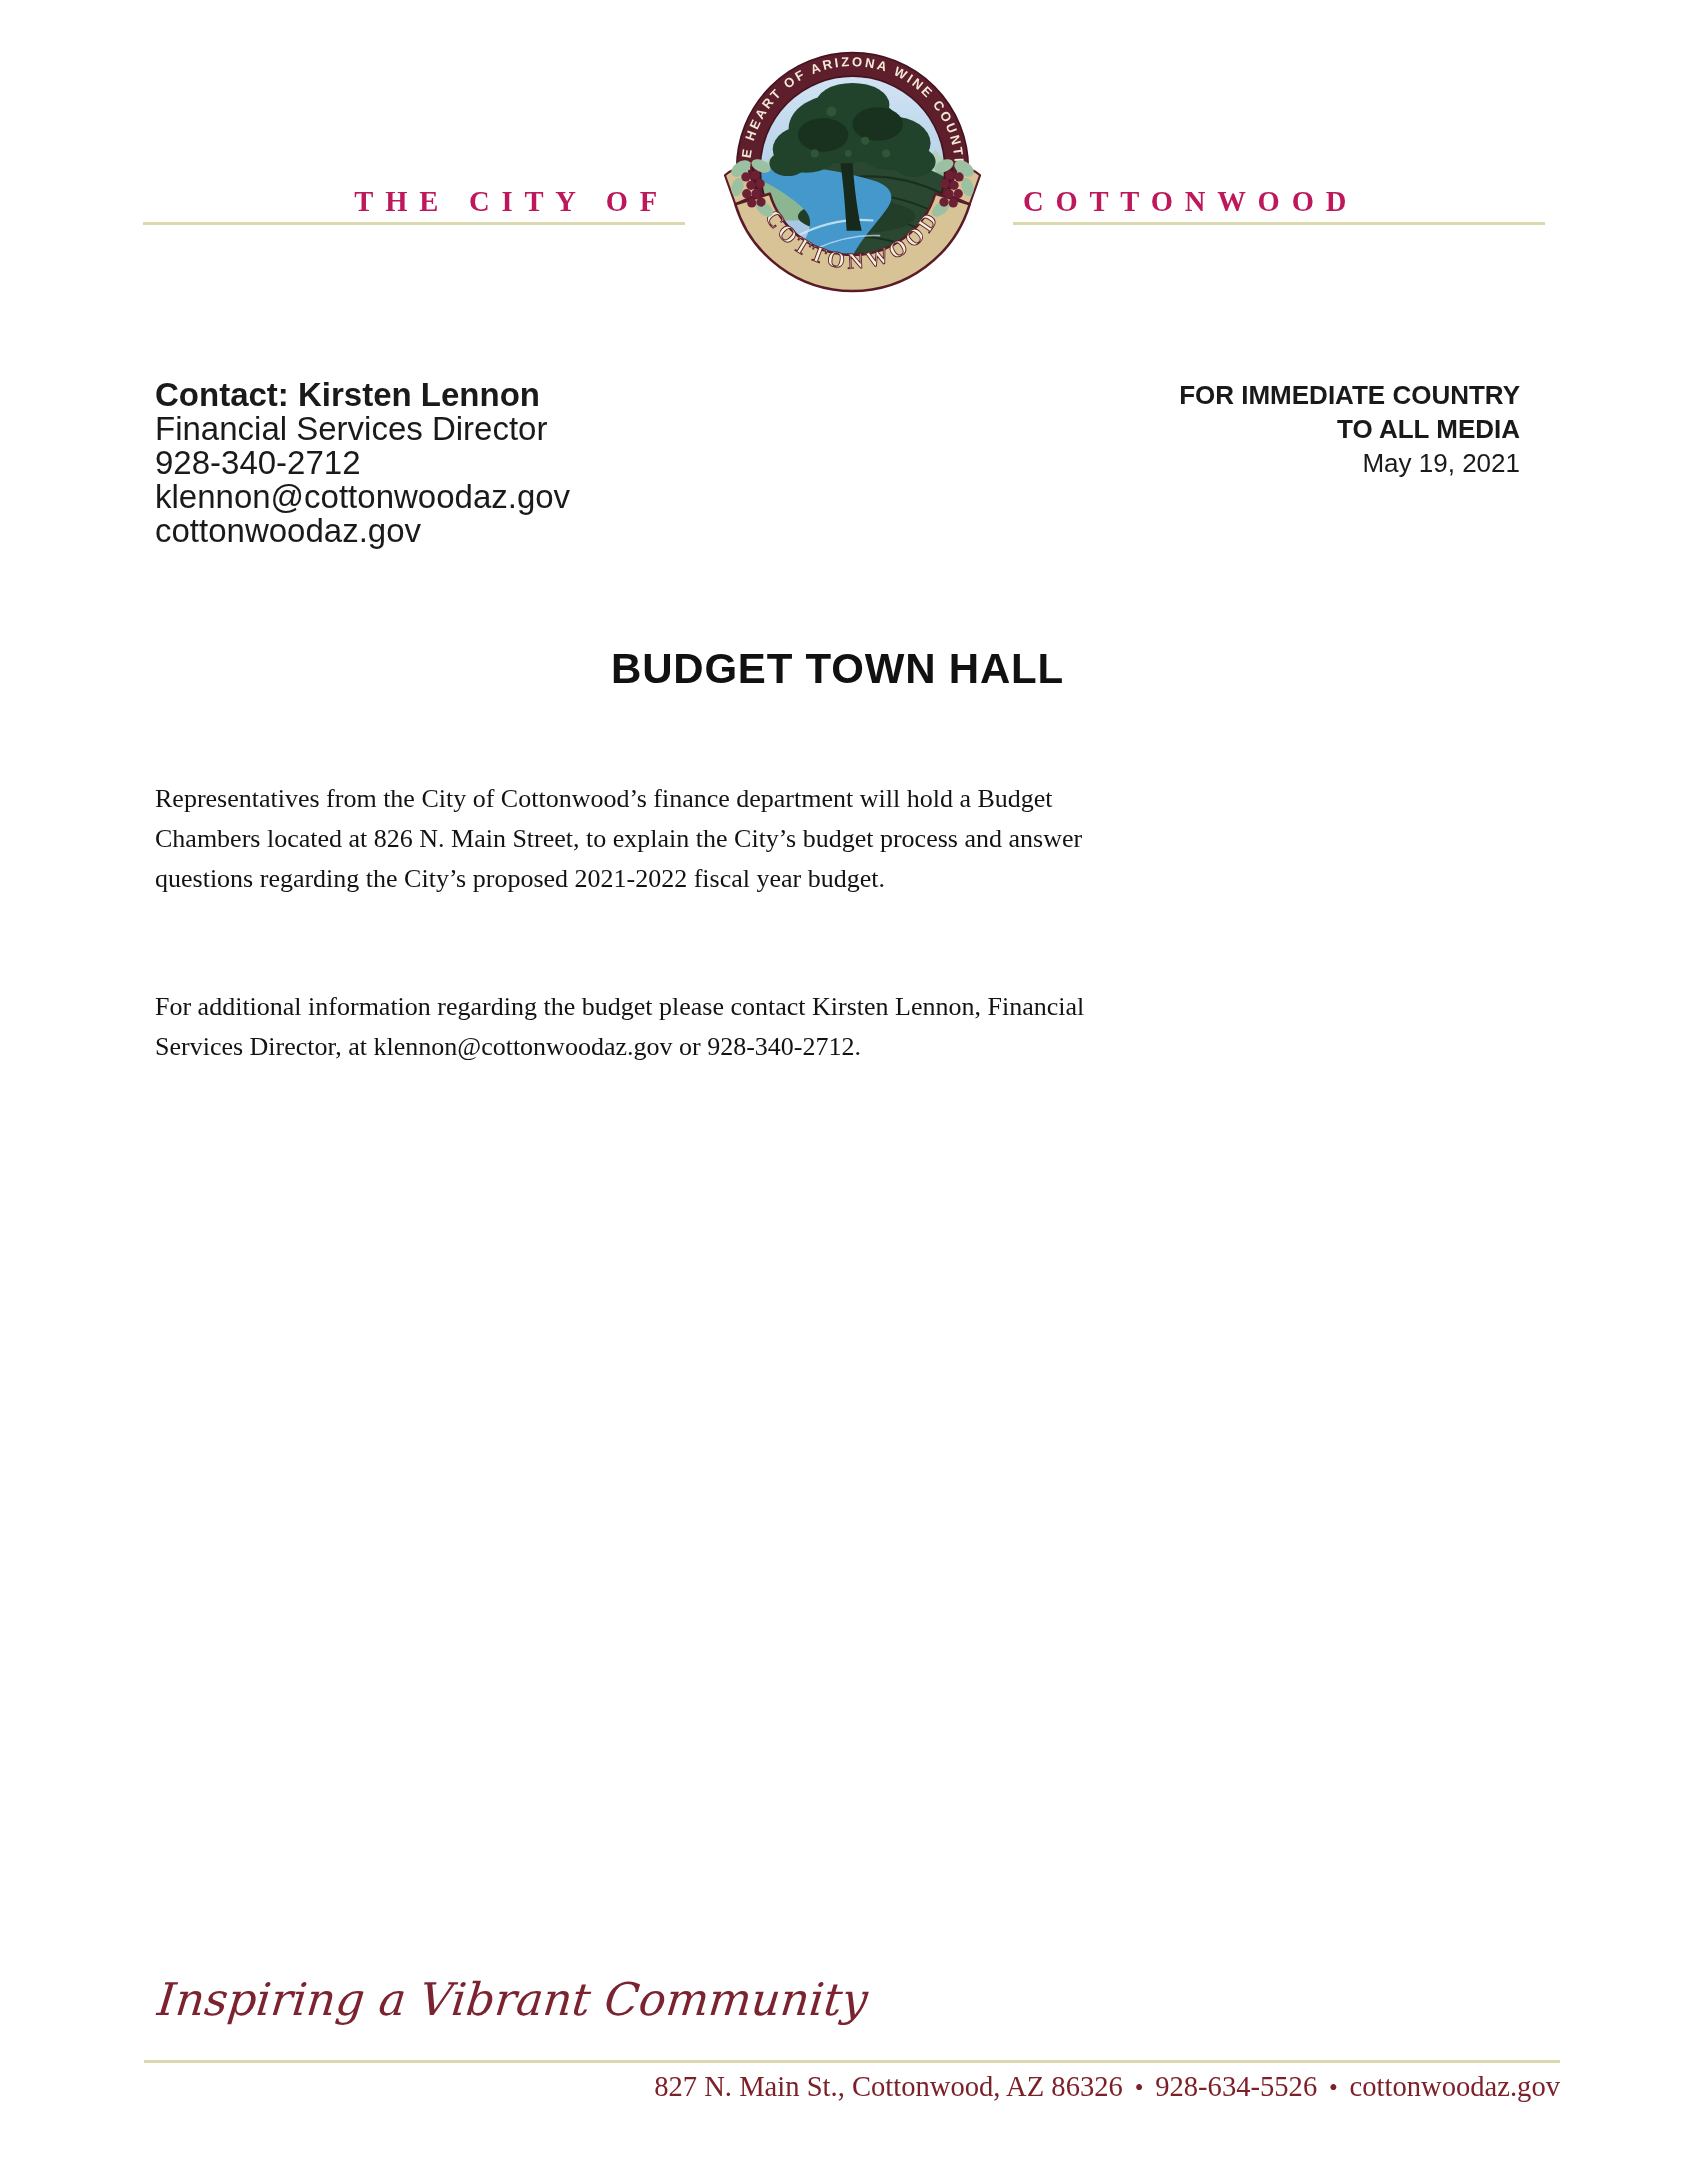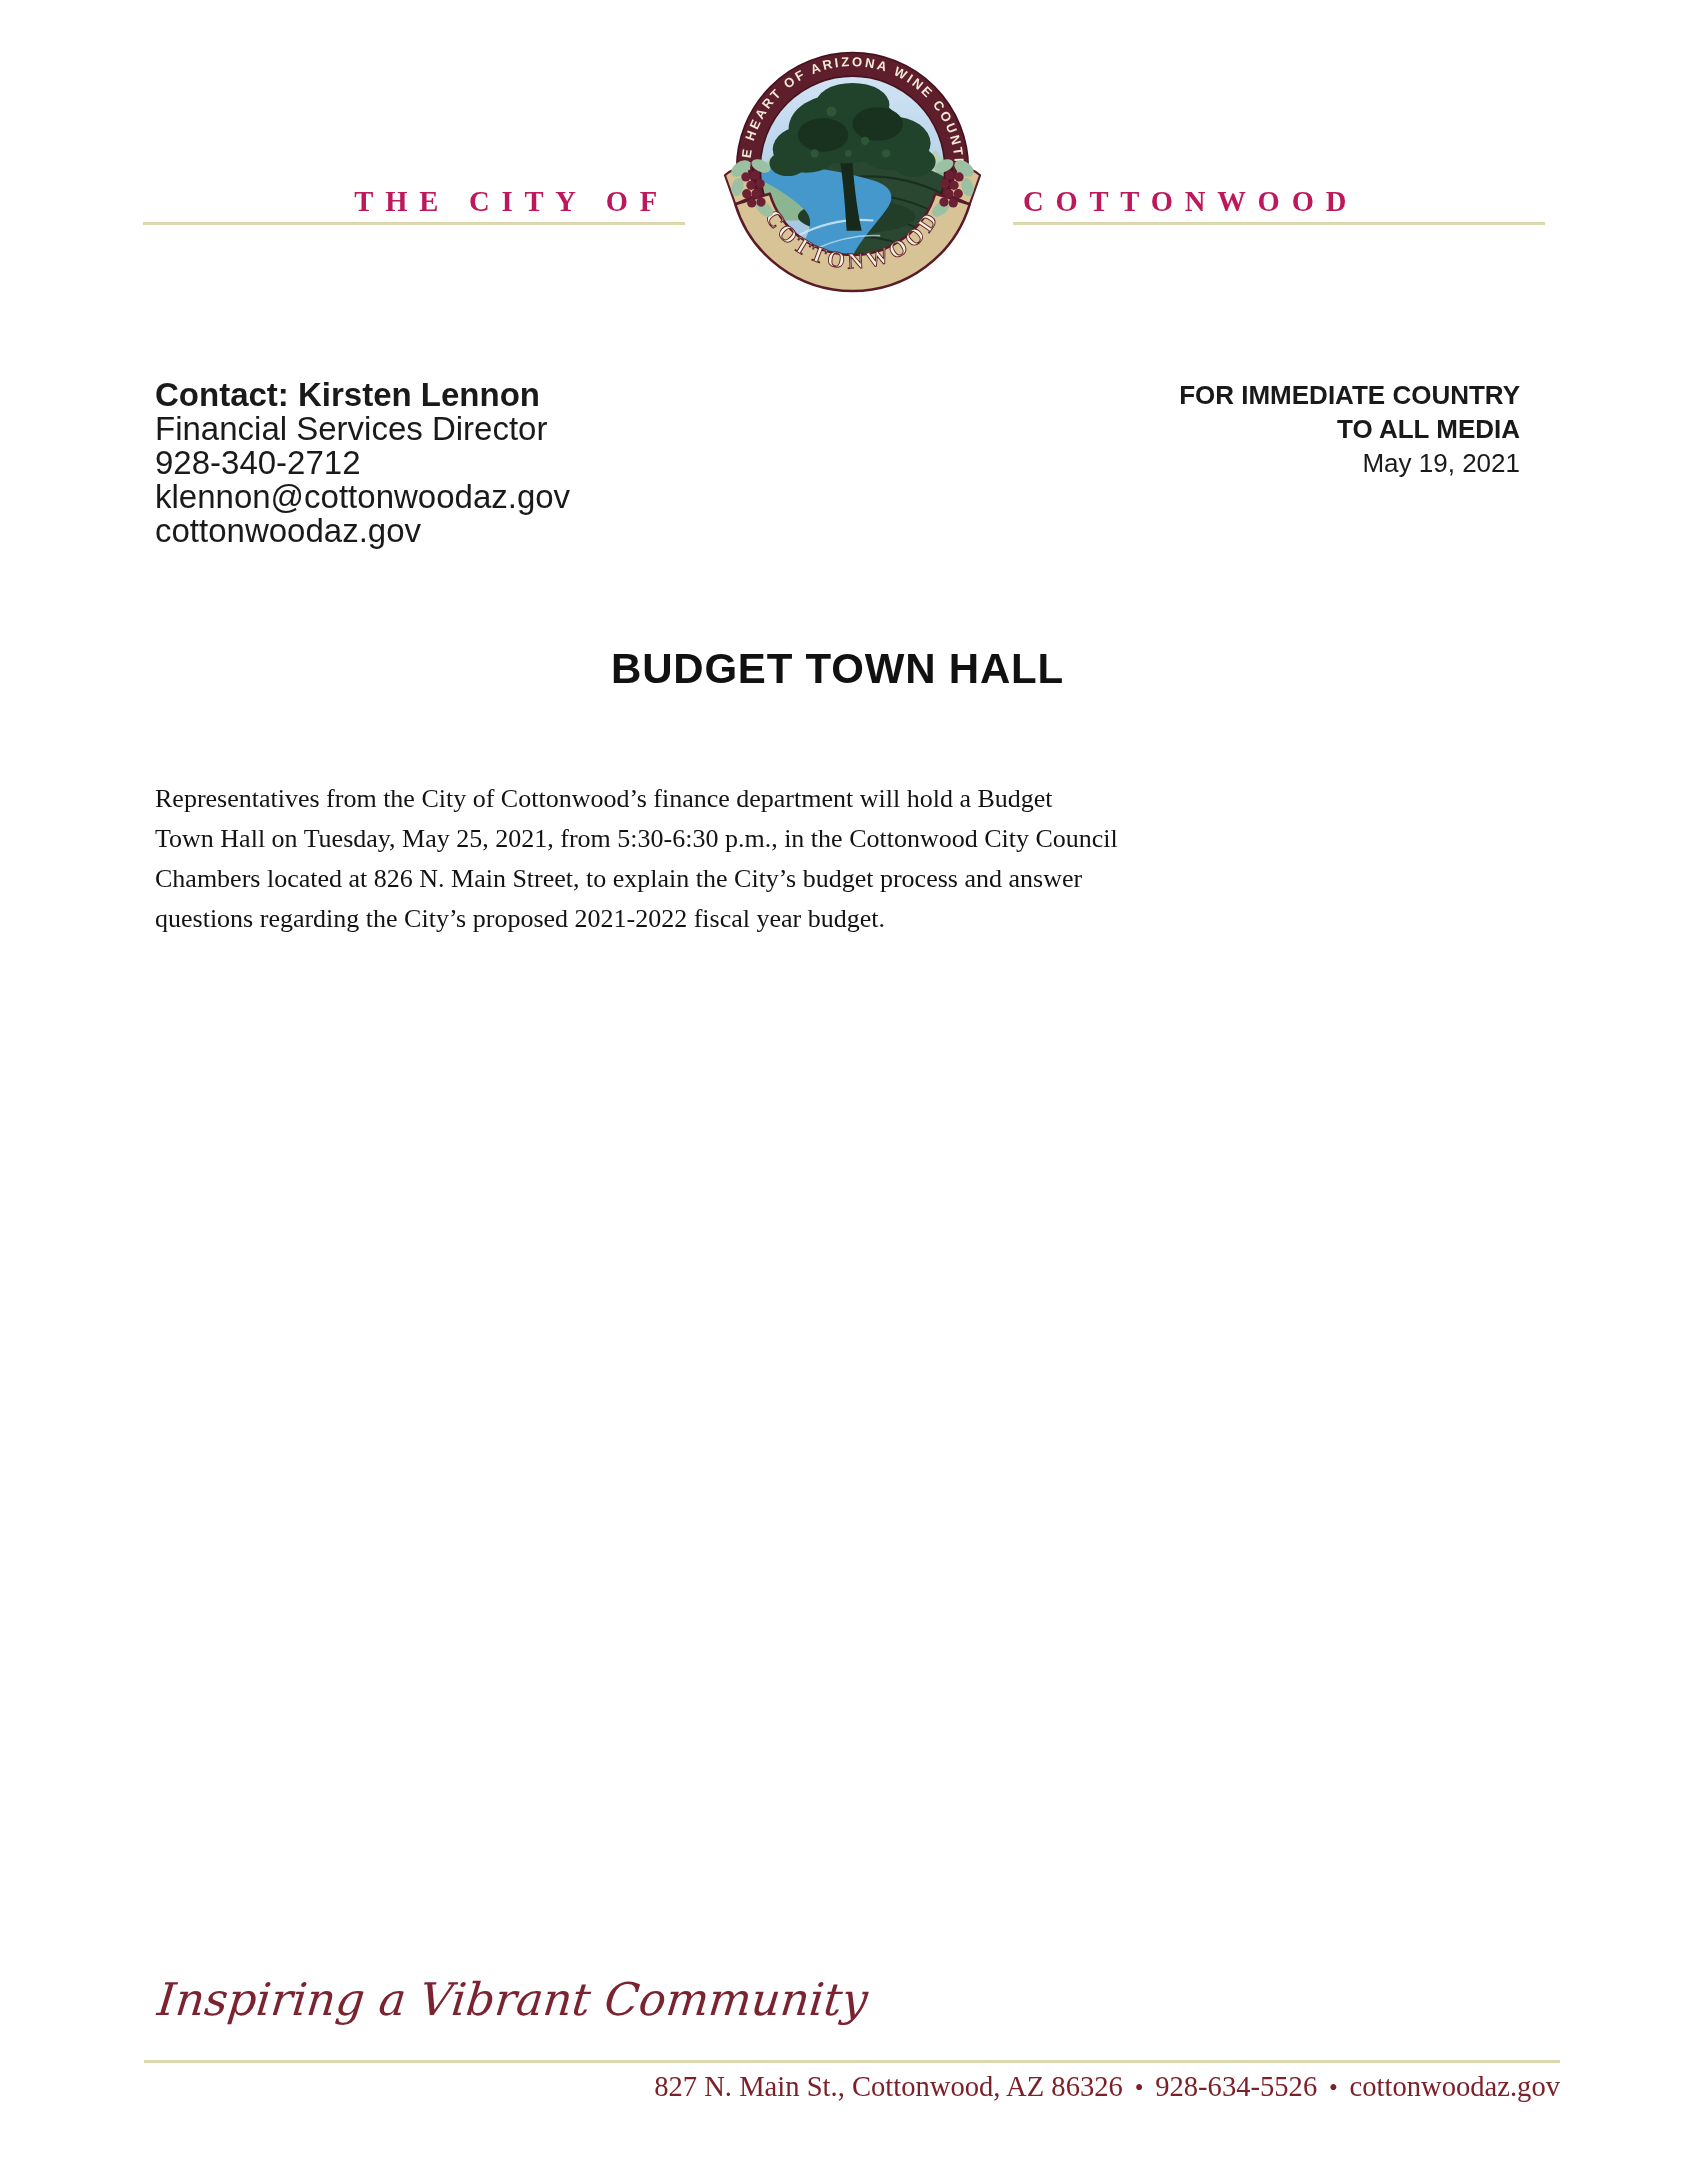--- a/index.html
+++ b/index.html
@@ -219,25 +219,28 @@
   <div id="release-block">
     <div class="bold">FOR IMMEDIATE COUNTRY</div>
     <div class="bold">TO ALL MEDIA</div>
     <div>May 19, 2021</div>
   </div>
 
   <div id="press-title">BUDGET TOWN HALL</div>
 
   <div class="body-para" id="para1">
     <div>Representatives from the City of Cottonwood’s finance department will hold a Budget</div>
-    <div>Town Hall on Tuesday, May 25, 2021, from 5:30-6:30 p.m., in the Cottonwood City Council</div>
     <div>Chambers located at 826 N. Main Street, to explain the City’s budget process and answer</div>
     <div>questions regarding the City’s proposed 2021-2022 fiscal year budget.</div>
   </div>
 
+  <div class="body-para" id="para2">
+    <div>For additional information regarding the budget please contact Kirsten Lennon, Financial</div>
+    <div>Services Director, at klennon@cottonwoodaz.gov or 928-340-2712.</div>
+  </div>
 
   <div id="footer-tagline">Inspiring a Vibrant Community</div>
   <div id="footer-line"></div>
   <div id="footer-address">
     <span>827 N. Main St., Cottonwood, AZ 86326</span><span class="sep">•</span><span>928-634-5526</span><span class="sep">•</span><span>cottonwoodaz.gov</span>
   </div>
 
 </div>
 
 

